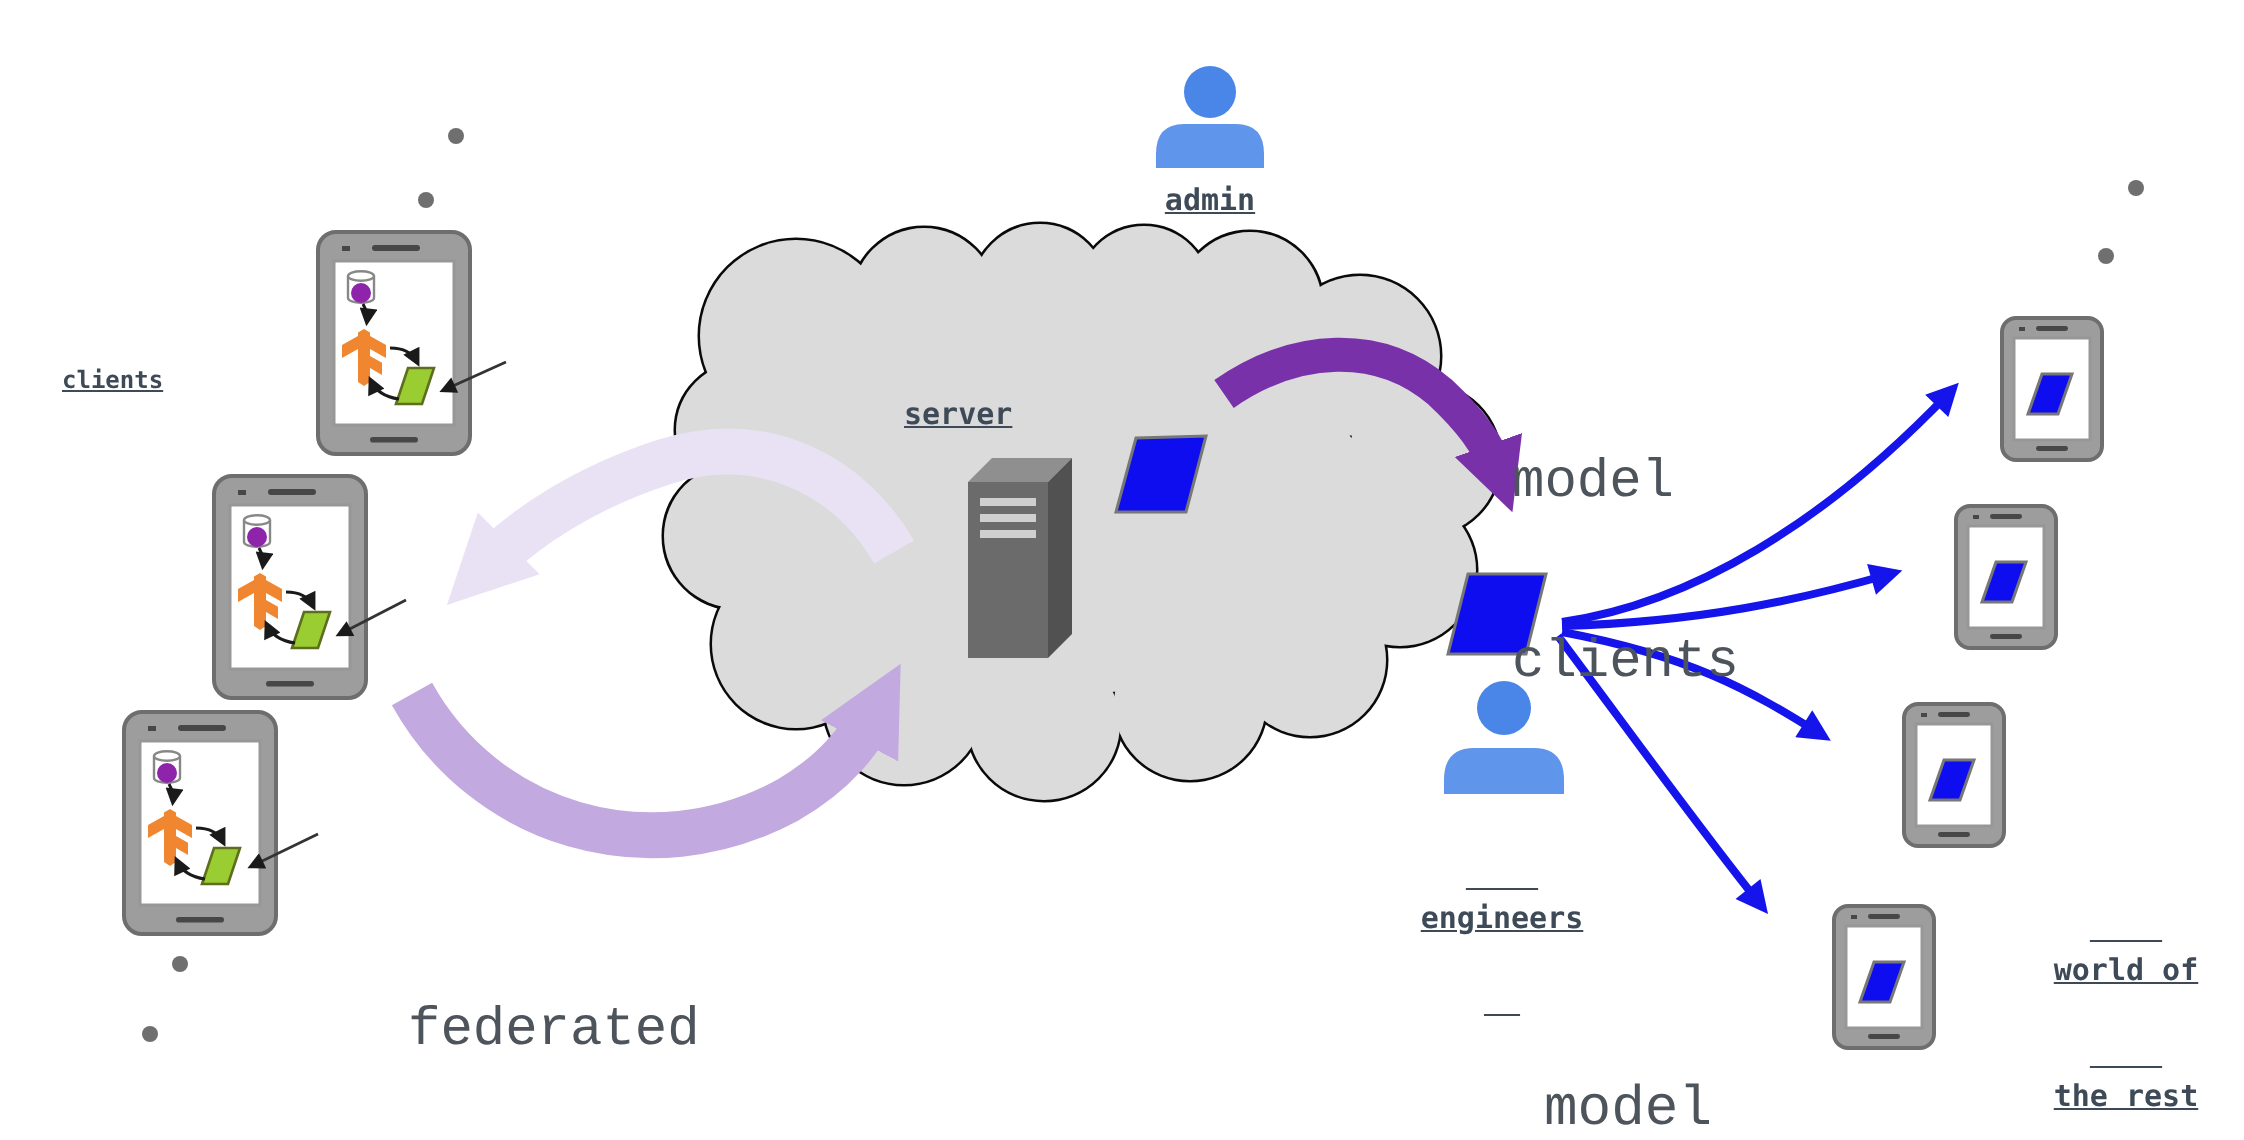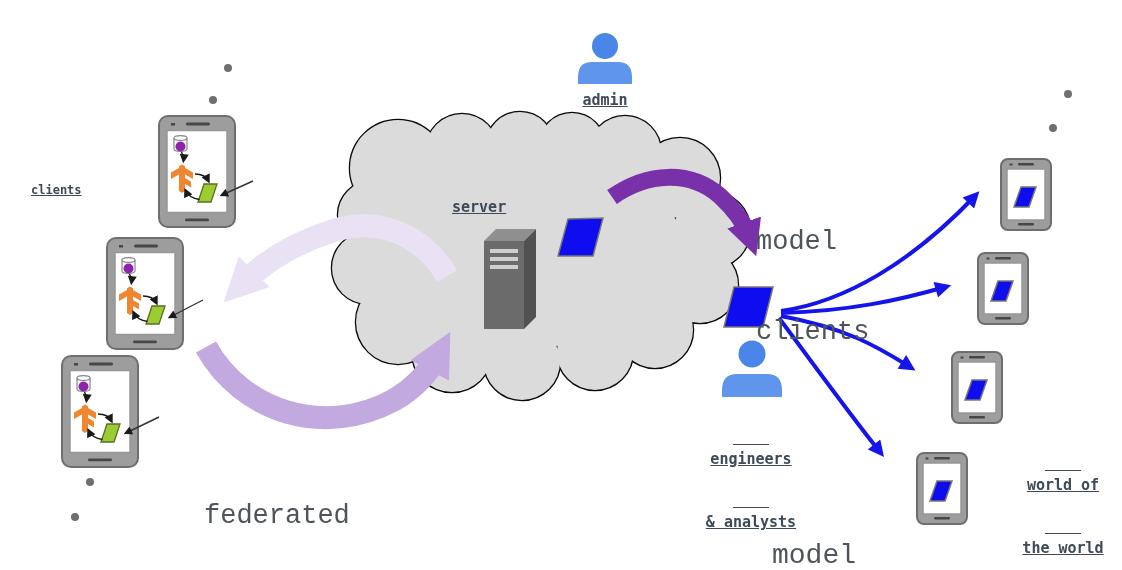--- a/index.html
+++ b/index.html
@@ -188,26 +188,25 @@
   </svg>
 
   <div class="lbl mono" style="left:31px;top:183px;font-size:12px;">clients</div>
 
   <div class="lbl mono center" style="left:560px;top:91px;width:90px;font-size:15px;">admin</div>
 
   <div class="lbl mono" style="left:452px;top:198px;font-size:15px;">server</div>
 
   <div class="lbl mono center" style="left:686px;top:407px;width:130px;font-size:15px;line-height:21px;">
     <div>engineers</div>
-    <div>&amp; analysts</div>
   </div>
 
   <div class="lbl mono center" style="left:1003px;top:433px;width:120px;font-size:15px;line-height:21px;">
     <div>world of</div>
-    <div>the world</div>
+    <div>the rest</div>
   </div>
 
   <div class="lbl sans" style="left:204px;top:441px;font-size:27px;line-height:30px;">
     <div>federated</div>
     
   </div>
 
   <div class="lbl sans" style="left:756px;top:167px;font-size:27px;line-height:30px;">
     <div>model</div>
     <div>clients</div>

